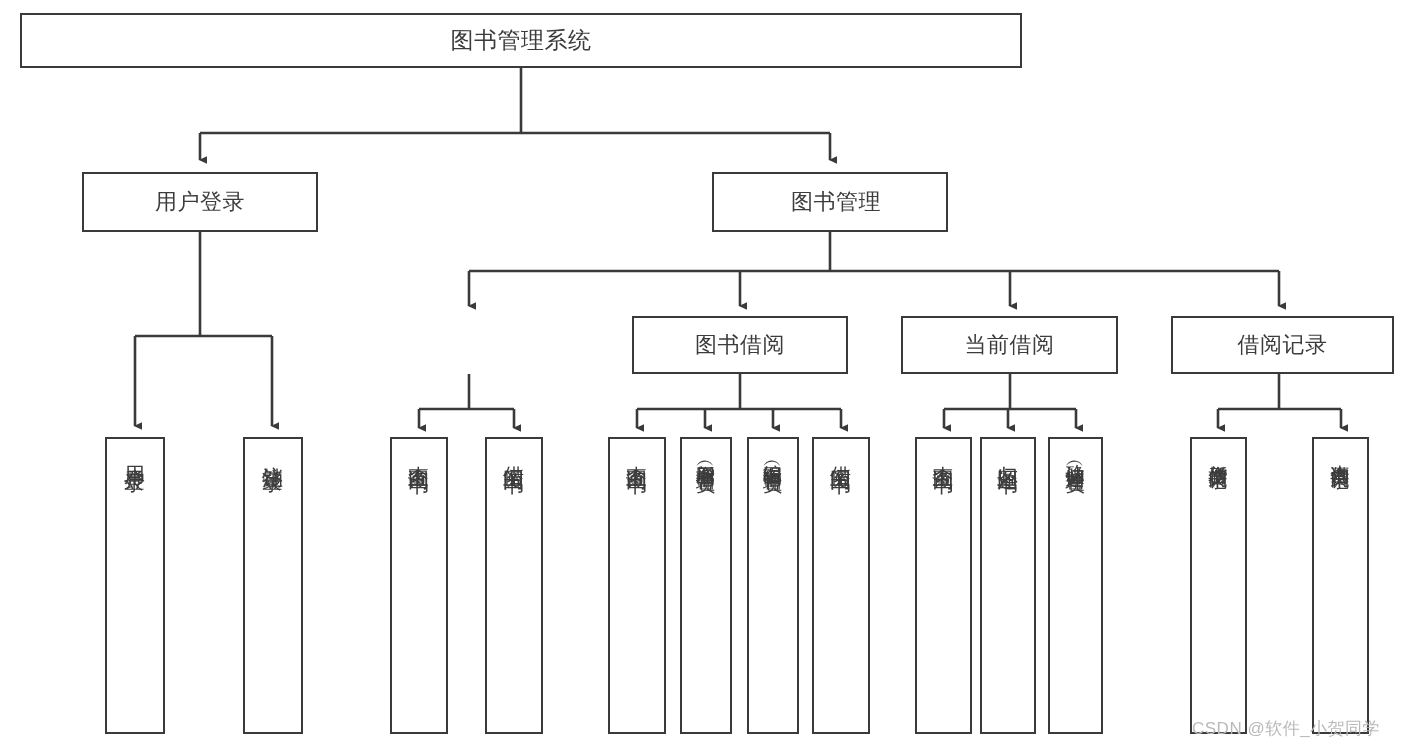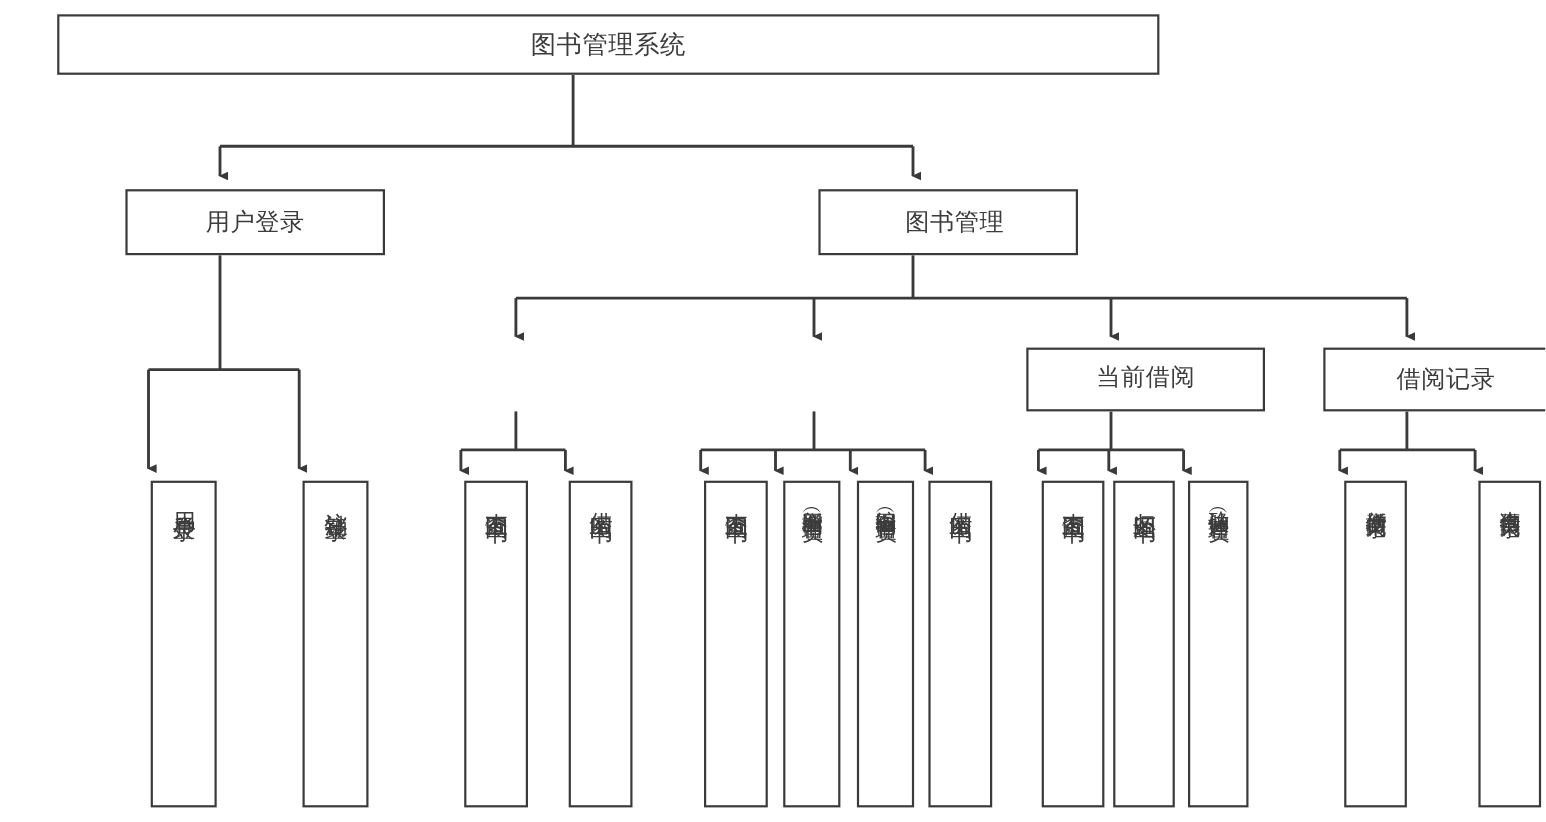--- a/index.html
+++ b/index.html
@@ -28,21 +28,20 @@
   }
   .node {
     position: absolute;
     box-sizing: border-box;
     background: #ffffff;
     border: 2.5px solid #3a3a3a;
     display: flex;
     align-items: center;
     justify-content: center;
     color: #3c3c3c;
-    margin-left: 32px;
   }
   .node .label {
     display: block;
     text-align: center;
     line-height: 1.18;
     letter-spacing: 0.5px;
     color: #3c3c3c;
     white-space: nowrap;
   }
   
@@ -140,22 +139,25 @@
 
   <div class="node horiz" style="left:82px; top:172px; width:236px; height:60px;">
     <span class="label">用户登录</span>
   </div>
 
   <div class="node horiz" style="left:712px; top:172px; width:236px; height:60px;padding-left:12px;">
     <span class="label">图书管理</span>
   </div>
 
 
-
-  <div class="node horiz" style="left:901px; top:316px; width:217px; height:58px;font-family:Liberation Mono, monospace;">
+  <div class="node horiz" style="left:632px; top:316px; width:216px; height:58px;">
+    <span class="label">图书借阅</span>
+  </div>
+
+  <div class="node horiz" style="left:901px; top:316px; width:217px; height:58px;">
     <span class="label">当前借阅</span>
   </div>
 
   <div class="node horiz" style="left:1171px; top:316px; width:223px; height:58px;">
     <span class="label">借阅记录</span>
   </div>
 
   <div class="node vert" style="left:105px; top:437px; width:60px; height:297px;">
     <span class="label">用户登录</span>
   </div>
@@ -201,14 +203,15 @@
   </div>
 
   <div class="node vert narrow" style="left:1190px; top:437px; width:57px; height:297px;">
     <span class="label">新增借阅记录</span>
   </div>
 
   <div class="node vert narrow" style="left:1312px; top:437px; width:57px; height:297px;">
     <span class="label">查询借阅记录</span>
   </div>
 
+  <div class="watermark" style="left:1192px; top:717px;">CSDN @软件_小贺同学</div>
 
 </div>
 
 </body></html>

